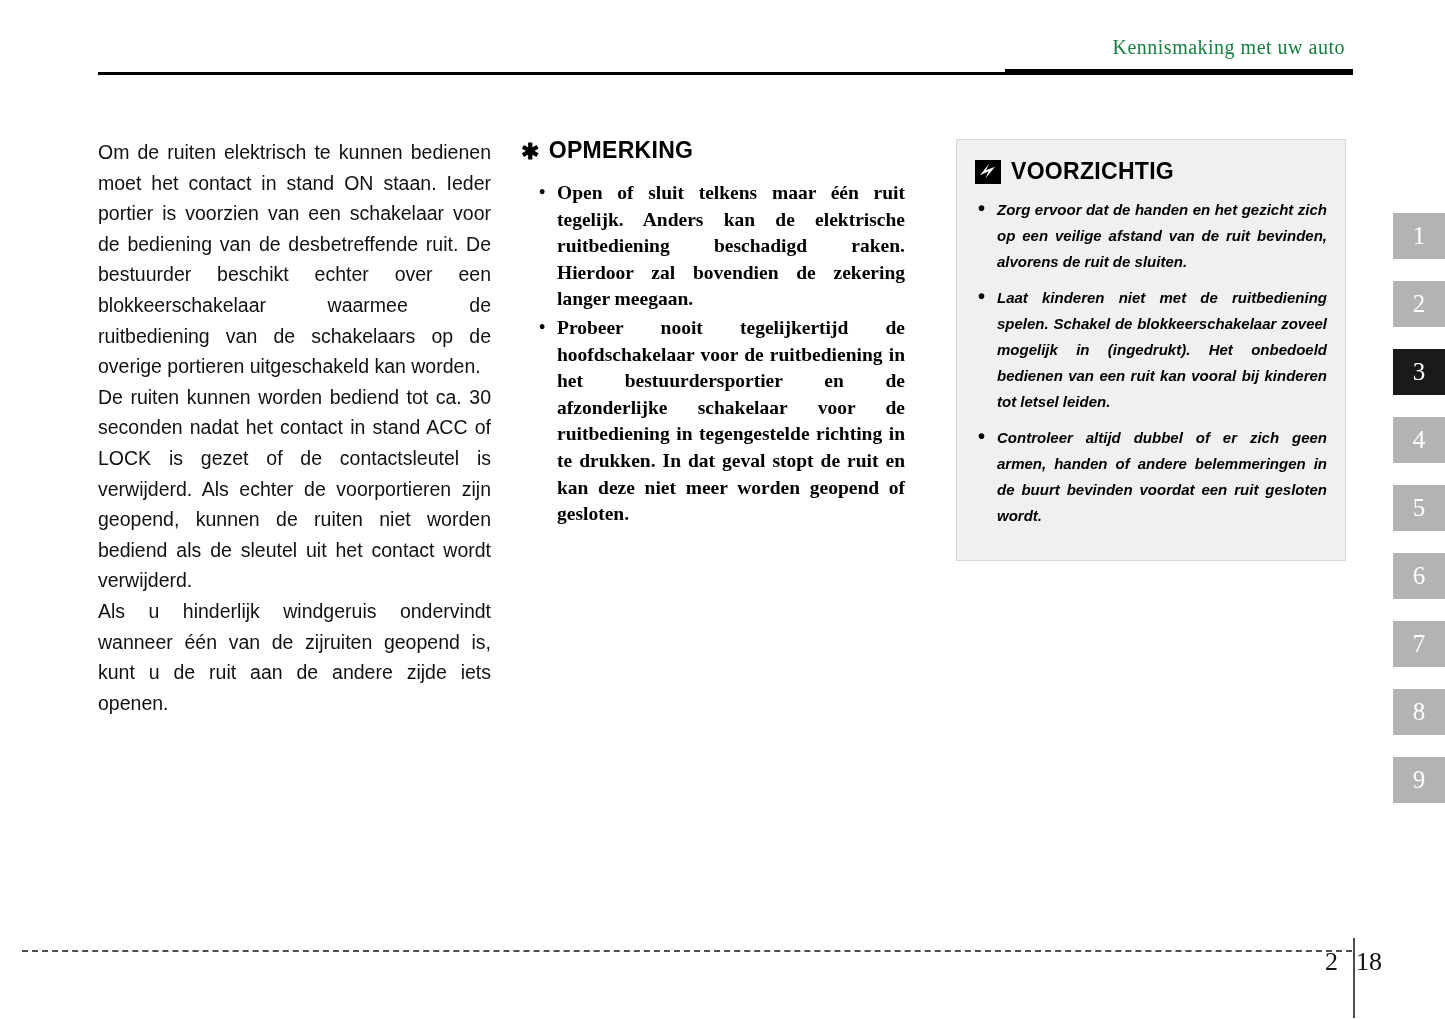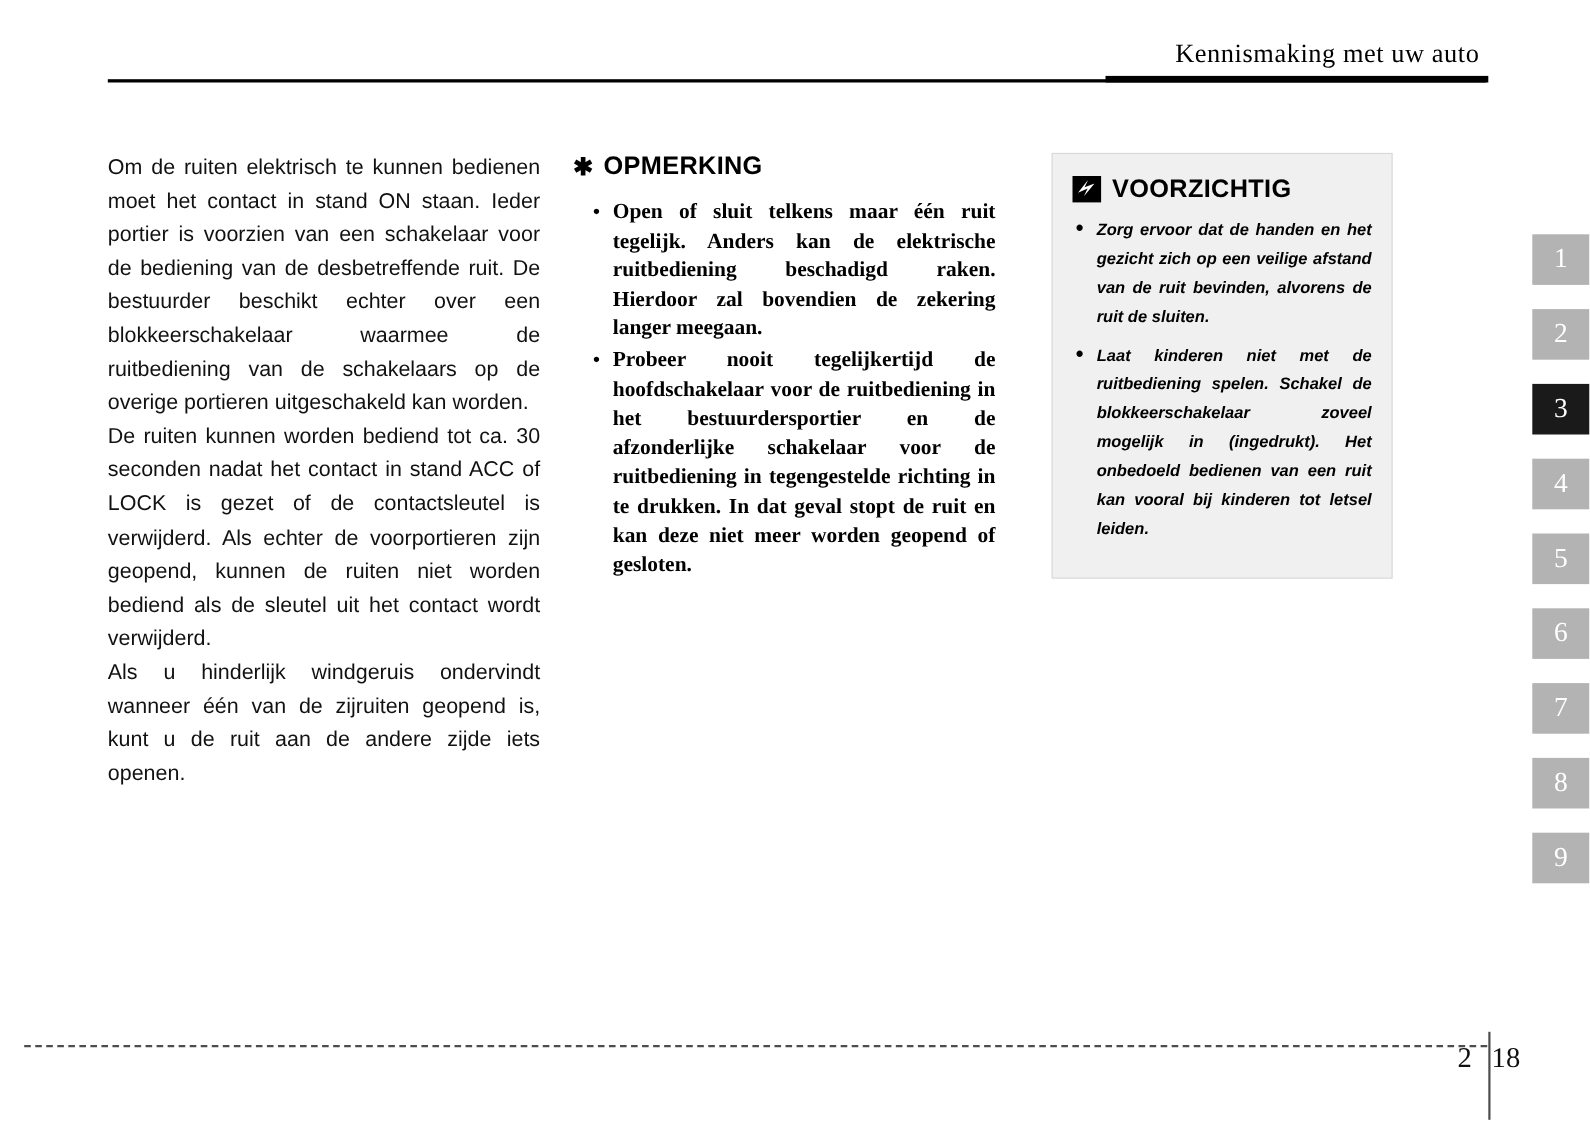--- a/index.html
+++ b/index.html
@@ -22,23 +22,23 @@
     top: 36px;
     left: 0;
     width: 1445px;
     height: 46px;
   }
   #header-title {
     position: absolute;
     right: 100px;
     top: 0;
     font-family: "Liberation Serif", serif;
-    font-size: 24px;
+    font-size: 20px;
     letter-spacing: 0.5px;
-    color: #000000;
+    color: #15803d;
     white-space: nowrap;
   }
   #header-rule {
     position: absolute;
     left: 98px;
     top: 36px;
     width: 1253px;
     height: 3px;
     background: #000000;
   }
@@ -116,21 +116,21 @@
   }
   ul.note-list > li.wide {
     letter-spacing: 0;
   }
 
   
   #col-right {
     position: absolute;
     left: 956px;
     top: 139px;
-    width: 310px;
+    width: 390px;
     background: #f0f0f0;
     border: 1px solid #d8d8d8;
     box-sizing: border-box;
     padding: 18px 18px 22px 18px;
   }
   .caution-head {
     display: flex;
     align-items: center;
     gap: 10px;
     font-size: 23px;
@@ -268,20 +268,21 @@
 </div>
 
 <div id="col-right">
   <div class="caution-head">
     <span class="caution-icon"></span>
     <span>VOORZICHTIG</span>
   </div>
   <ul class="caution-list">
     <li>Zorg ervoor dat de handen en het gezicht zich op een veilige afstand van de ruit bevinden, alvorens de ruit de sluiten.</li>
     <li>Laat kinderen niet met de ruitbediening spelen. Schakel de blokkeerschakelaar zoveel mogelijk in (ingedrukt). Het onbedoeld bedienen van een ruit kan vooral bij kinderen tot letsel leiden.</li>
+    <li>Controleer altijd dubbel of er zich geen armen, handen of andere belemmeringen in de buurt bevinden voordat een ruit gesloten wordt.</li>
   </ul>
 </div>
 
 <div id="tabs">
   <div class="tab">1</div>
   <div class="tab">2</div>
   <div class="tab active">3</div>
   <div class="tab">4</div>
   <div class="tab">5</div>
   <div class="tab">6</div>

